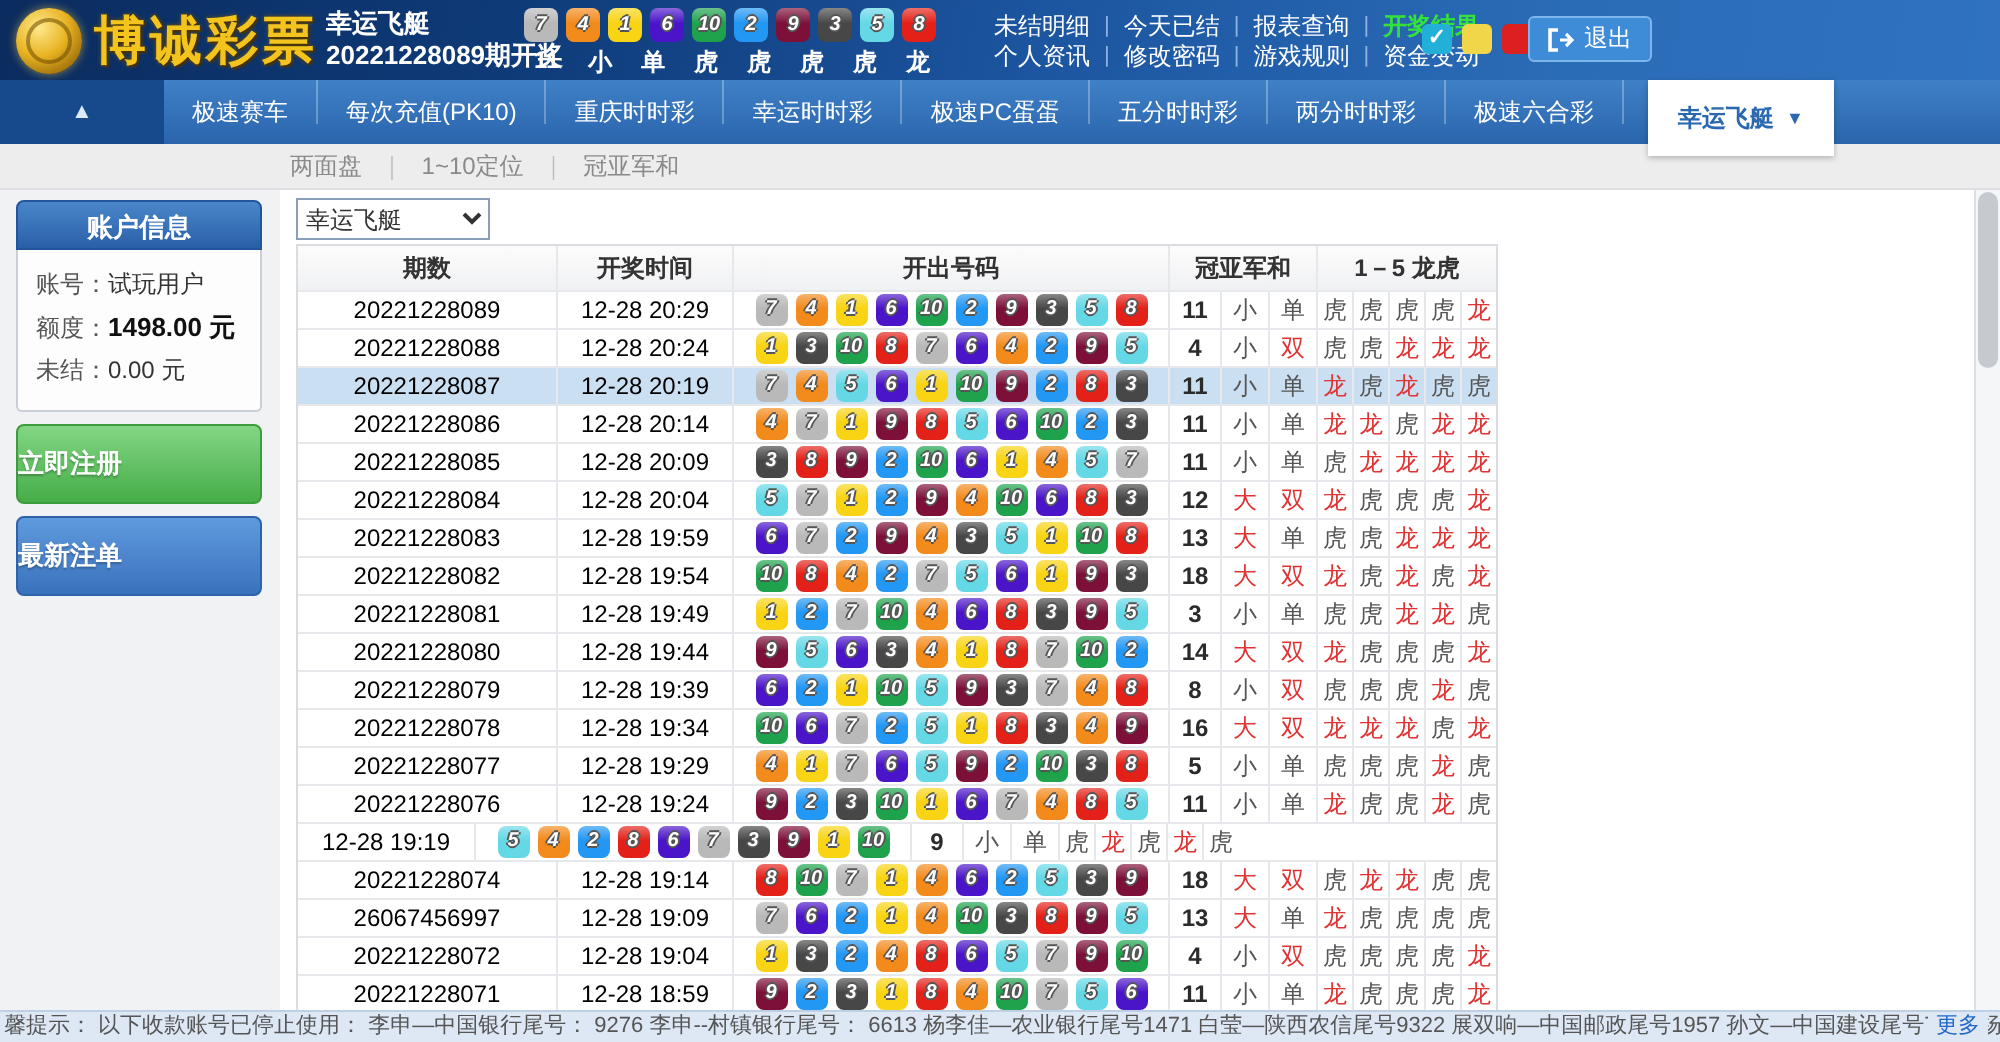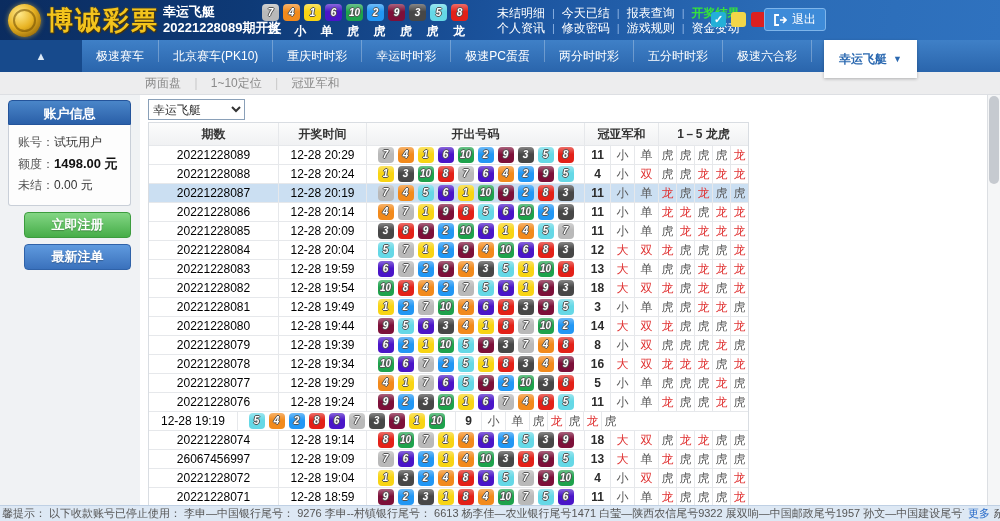--- a/index.html
+++ b/index.html
@@ -60,23 +60,23 @@
   .content { position:absolute; top:95px; left:0; right:0; bottom:16px; background:#f0f2f4; }
   .main-panel { position:absolute; left:140px; top:0; right:13px; bottom:0; background:#fff; overflow:hidden; }
 
   .sidebar { position:absolute; left:8px; top:5px; width:123px; }
   .sb-title { height:25px; line-height:25px; text-align:center; color:#fff; font-weight:bold; font-size:13px;
     background:linear-gradient(180deg,#4a86c9,#2a5fa8); border:1px solid #24549b; border-radius:4px 4px 0 0; }
   .sb-info { background:#fdfdfd; border:1px solid #c9cfd8; border-top:none; padding:7px 9px 9px; border-radius:0 0 3px 3px; }
   .sb-row { font-size:12px; color:#555; line-height:21px; white-space:nowrap; }
   .sb-row .val { color:#333; }
   .sb-row.bold .val { font-weight:bold; font-size:13px; color:#111; }
-  .sb-btn { margin-top:6px; height:26px; border-radius:4px; display:flex; align-items:center; justify-content:center;
+  .sb-btn { margin-top:6px; height:40px; border-radius:4px; display:flex; align-items:center; justify-content:flex-start;
     gap:6px; color:#fff; font-size:13px; font-weight:bold; cursor:pointer; border:1px solid;
-    text-shadow:0 1px 1px rgba(0,0,0,.25);margin-left:16px; }
+    text-shadow:0 1px 1px rgba(0,0,0,.25); }
   .sb-btn.green { background:linear-gradient(180deg,#83d684,#46ad48); border-color:#3c9c3e; }
   .sb-btn.blue  { background:linear-gradient(180deg,#5f9ade,#3a71bc); border-color:#2f62a8; }
 
   .select-wrap { margin:4px 0 0 8px; height:21px; }
   .game-select { width:97px; height:21px; font-size:12px; border:1px solid #8aa0b8; background:#fff; color:#333;
     font-family:"Liberation Sans", sans-serif; }
 
   
   .tbl { margin:2px 0 0 8px; width:601px; border:1px solid #d9dde2; font-size:12px; }
   .tr { display:flex; height:19px; line-height:19px; border-top:1px solid #e6e8eb; background:#fff; }
@@ -177,26 +177,26 @@
           </svg>
       </span>
       <span>退出</span>
     </button>
   </header>
 
   <nav class="tab-bar">
     <div class="tab-collapse">▲</div>
     <div style="display:flex;">
         <div class="tab">极速赛车</div>
-        <div class="tab">北京赛车(PK10)</div>
+        <div class="tab">每次充值(PK10)</div>
         <div class="tab">重庆时时彩</div>
         <div class="tab">幸运时时彩</div>
         <div class="tab">极速PC蛋蛋</div>
+        <div class="tab">五分时时彩</div>
         <div class="tab">两分时时彩</div>
-        <div class="tab">五分时时彩</div>
         <div class="tab">极速六合彩</div>
         <div class="tab active">幸运飞艇<span class="caret">▼</span></div>
       </div>
   </nav>
 
   <div class="sub-nav">
       <span class="sub-item">两面盘</span>
       <span class="sub-sep">｜</span>
       <span class="sub-item">1~10定位</span>
       <span class="sub-sep">｜</span>

